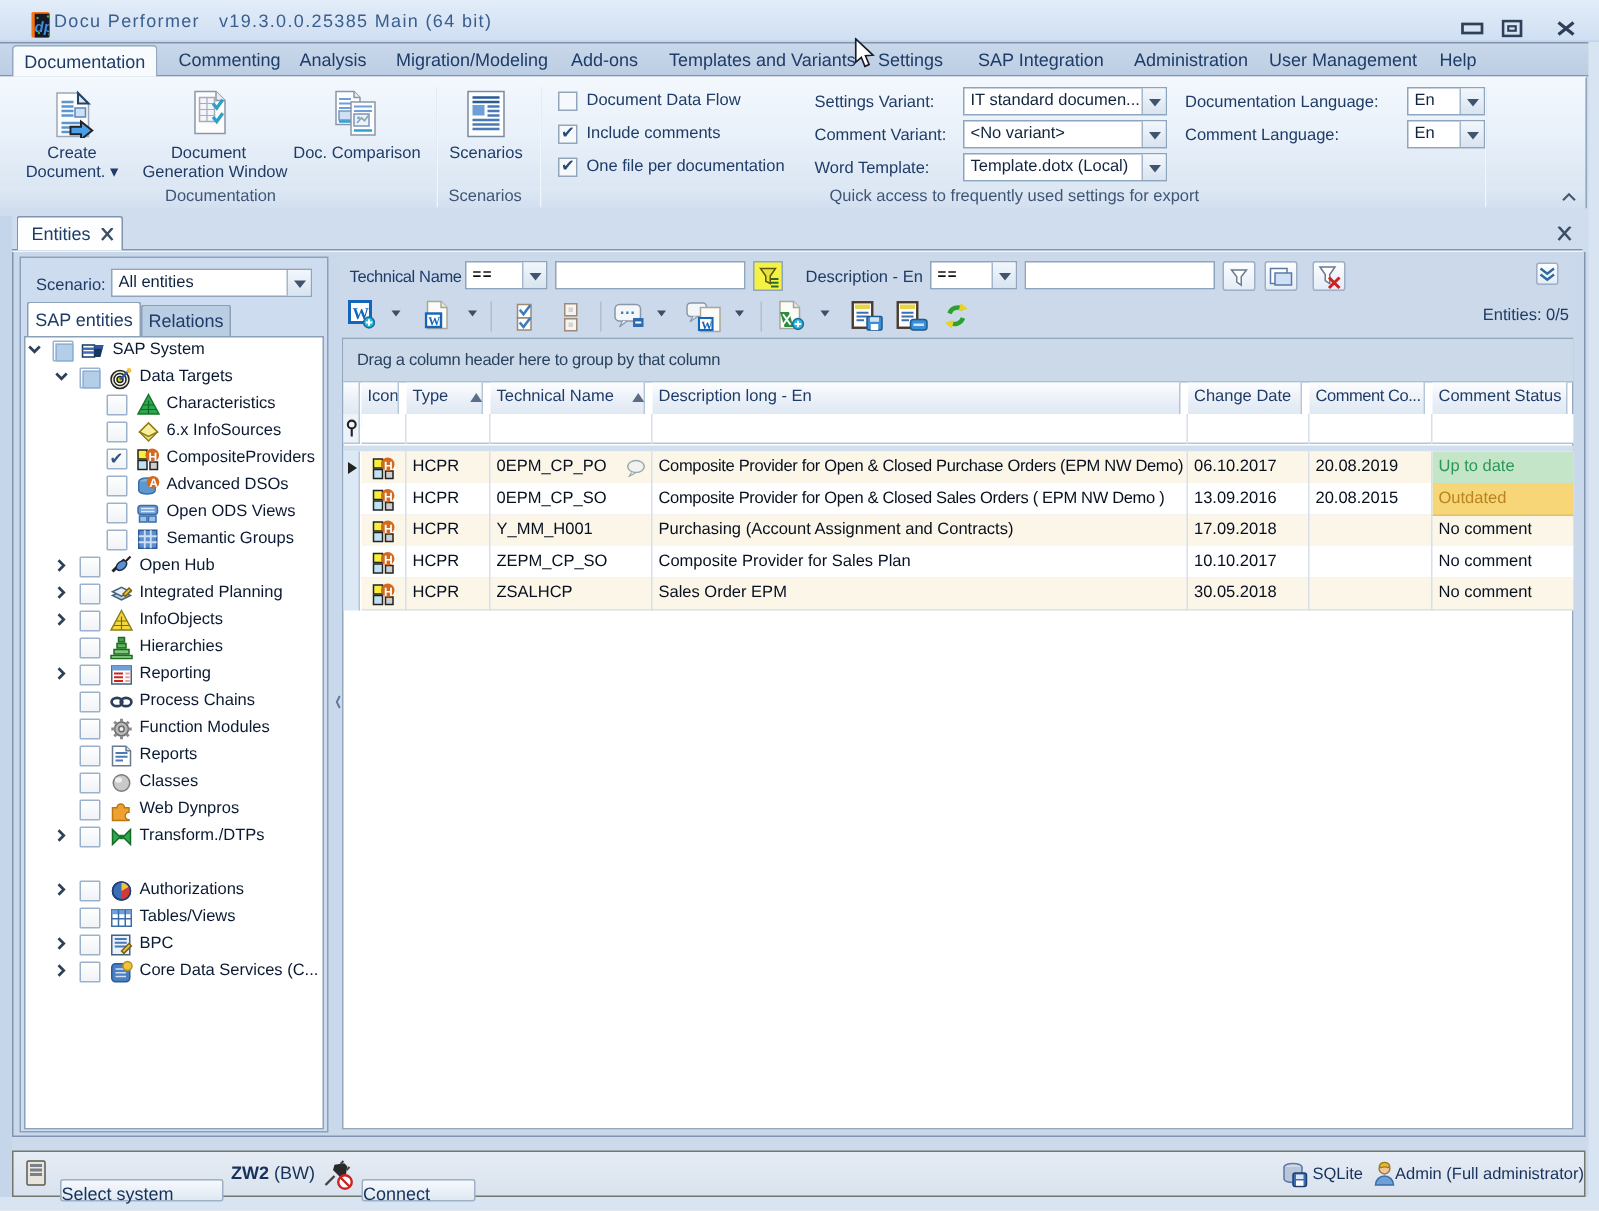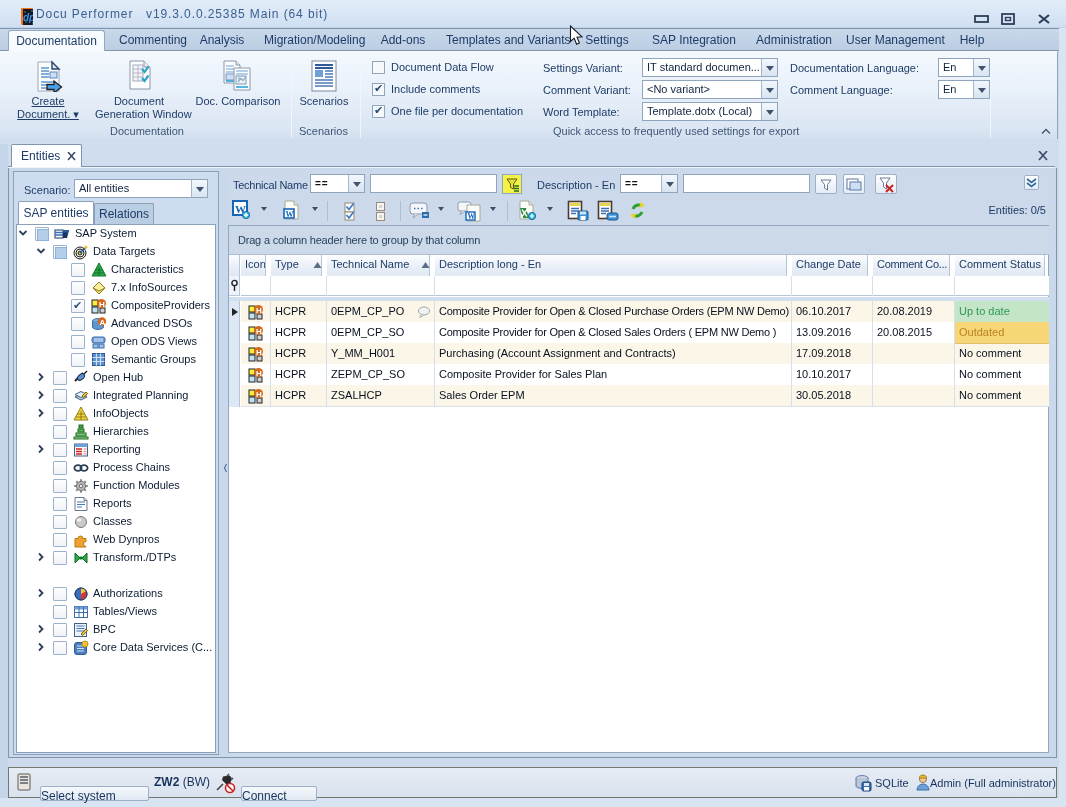--- a/index.html
+++ b/index.html
@@ -132,21 +132,21 @@
 
 <div class="abs" id="ribbon"></div>
 <div class="abs" id="grouplabels"></div>
 <div class="glabel" style="left:110px; top:125px;">Documentation</div>
 <div class="glabel" style="left:299px; top:125px;">Scenarios</div>
 <div class="glabel" style="left:553px; top:125px;">Quick access to frequently used settings for export</div>
 <div class="gsep" style="left:291px;"></div>
 <div class="gsep" style="left:360px;"></div>
 <div class="gsep" style="left:990px;"></div>
 
-<div class="ribbonbtn" style="left:10px; top:60px; width:76px;text-decoration:underline;">
+<div class="ribbonbtn" style="left:10px; top:60px; width:76px;">
   <svg width="30" height="32" id="icon-create">
       <path d="M5 2 H19 L26 9 V31 H5 Z" fill="#fdfdfd" stroke="#9aa7b8"></path>
       <path d="M19 2 L26 9 L19 9 Z" fill="#dfe8f2" stroke="#24436b" stroke-width="1.4"></path>
       <path d="M8 8 h8 M8 11 h8 M8 14 h8 M8 17 h8" stroke="#5b96d0" stroke-width="1.7"></path>
       <rect x="17" y="12" width="7" height="6" fill="#cfe0f4" stroke="#5b86c0"></rect>
       <path d="M8 22 h14 M8 25 h14 M8 28 h14" stroke="#5b96d0" stroke-width="1.7"></path>
       <path d="M14 24.5 h7 v-3.5 l7.5 6 l-7.5 6 v-3.5 h-7 z" fill="#4aa0e8" stroke="#222" stroke-width="1.3"></path>
     </svg>
   <div>Create<br>Document. ▾</div>
 </div>
@@ -288,21 +288,21 @@
             <path d="M8 5 L8 14 M4.5 8 L11.5 8 M3 11 L13 11" stroke="#0f6626" stroke-width="0.8"></path>
           </svg>
           <span class="txt" style="left:94px">Characteristics</span>
         </div>
       <div class="trow" style="top:54px">
           <span class="tcb" style="left:54px"></span>
           <svg class="ticon" style="left:74px" width="16" height="16">
             <path d="M8 2 L14 8 L8 14 L2 8 Z" fill="#efe26a" stroke="#8f7d1c"></path>
             <path d="M8 2 L14 8 L8 11 L2 8 Z" fill="#f8ef9a" stroke="#8f7d1c"></path>
           </svg>
-          <span class="txt" style="left:94px">7.x InfoSources</span>
+          <span class="txt" style="left:94px">6.x InfoSources</span>
         </div>
       <div class="trow" style="top:72px">
           <span class="tcb chk" style="left:54px"></span>
           <svg class="ticon" style="left:74px" width="16" height="16">
             <rect x="1" y="2" width="6" height="6" fill="#f8ee3c" stroke="#222"></rect>
             <rect x="1" y="9" width="6" height="6" fill="#bfe3f2" stroke="#222"></rect>
             <rect x="9" y="10" width="5" height="5" fill="#cfcfcf" stroke="#222"></rect>
             <circle cx="10.5" cy="5.5" r="4.5" fill="#d2691e"></circle>
             <text x="8" y="9" font-size="8" fill="#fff" font-weight="bold" font-family="Liberation Sans">H</text>
           </svg>

